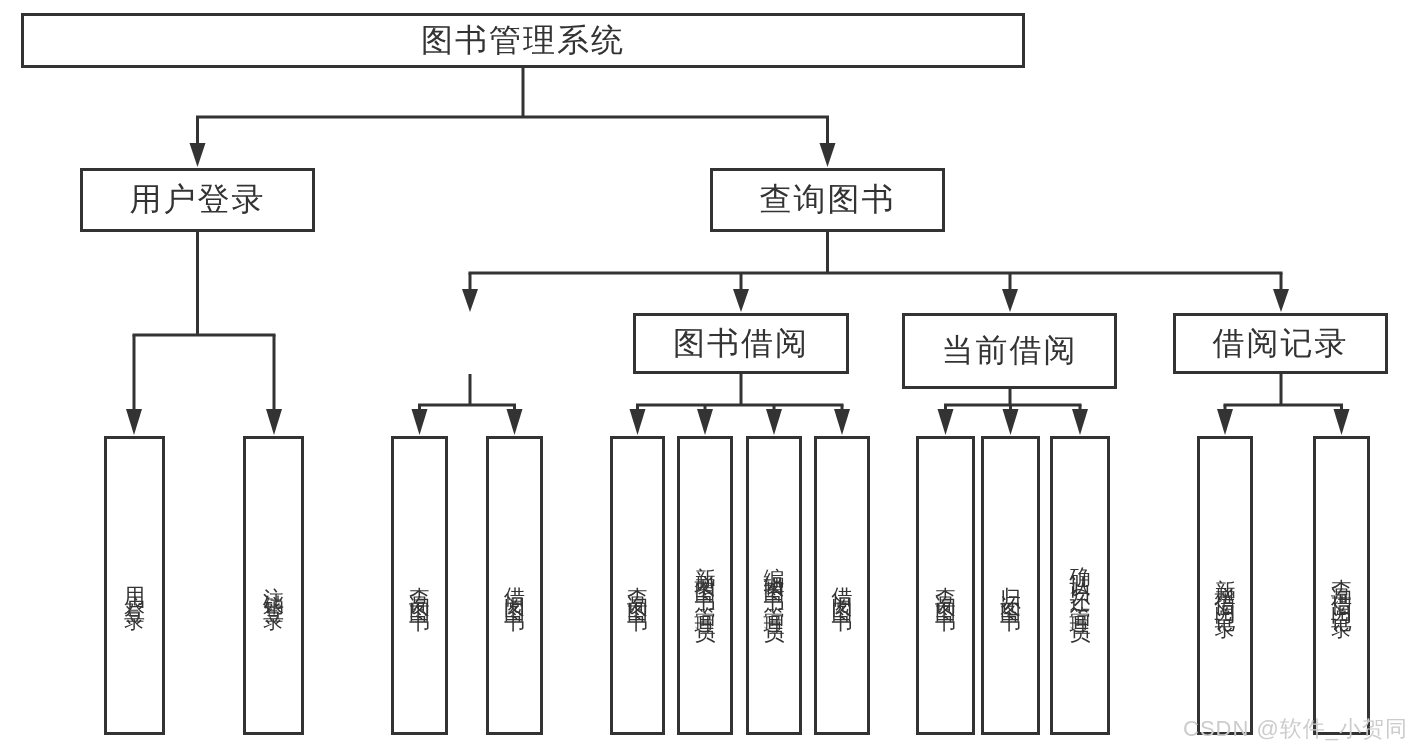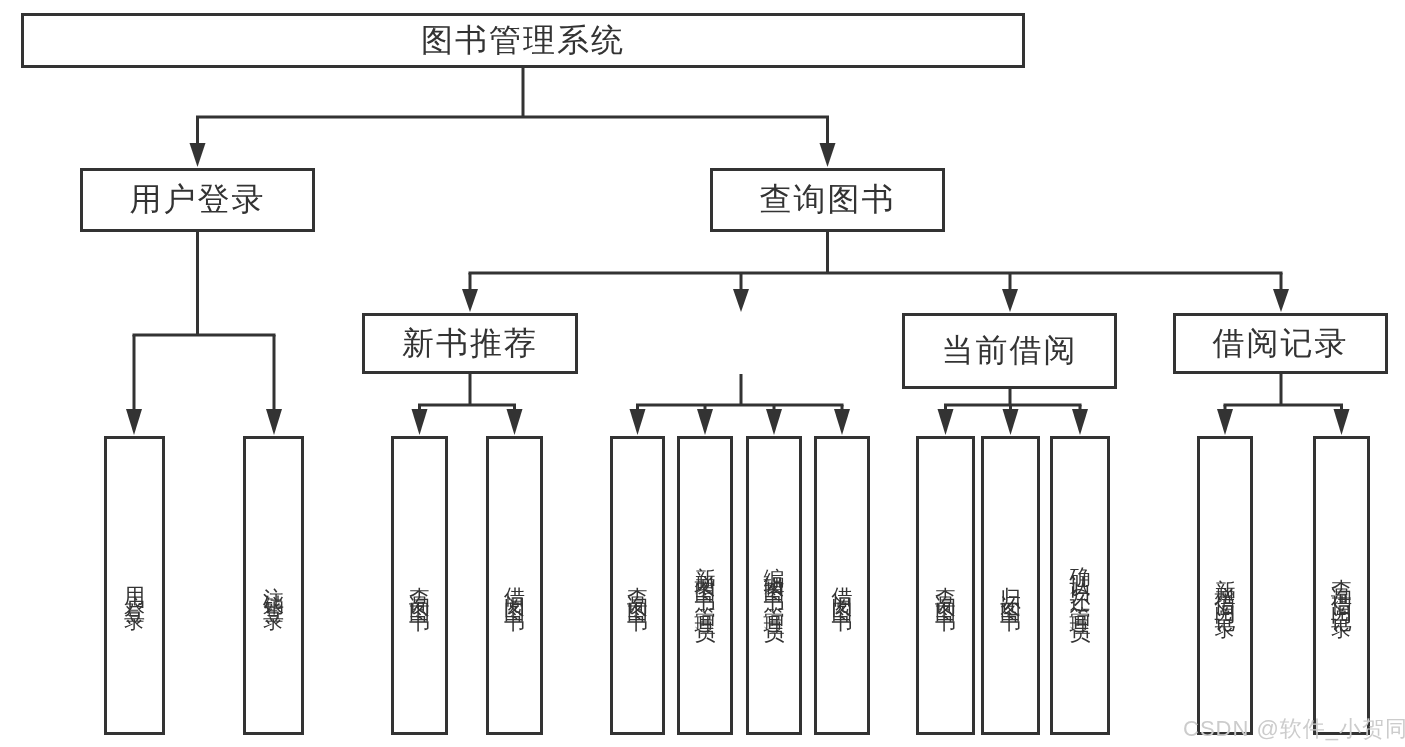--- a/index.html
+++ b/index.html
@@ -117,22 +117,22 @@
     <span>图书管理系统</span>
   </div>
 
   <div class="box h-box" style="left:80px;top:168px;width:235px;height:64px">
     <span>用户登录</span>
   </div>
   <div class="box h-box" style="left:710px;top:168px;width:235px;height:64px">
     <span>查询图书</span>
   </div>
 
-  <div class="box h-box" style="left:362px;top:313px;width:216px;height:61px">
-    <span>新书推荐</span>
+  <div class="box h-box" style="left:633px;top:313px;width:216px;height:61px">
+    <span>图书借阅</span>
   </div>
   <div class="box h-box" style="left:902px;top:313px;width:215px;height:76px">
     <span>当前借阅</span>
   </div>
   <div class="box h-box" style="left:1173px;top:313px;width:215px;height:61px">
     <span>借阅记录</span>
   </div>
 
   <div class="box v-box" style="left:104px;top:436px;width:61px;height:299px">
     <span>用户登录</span>

